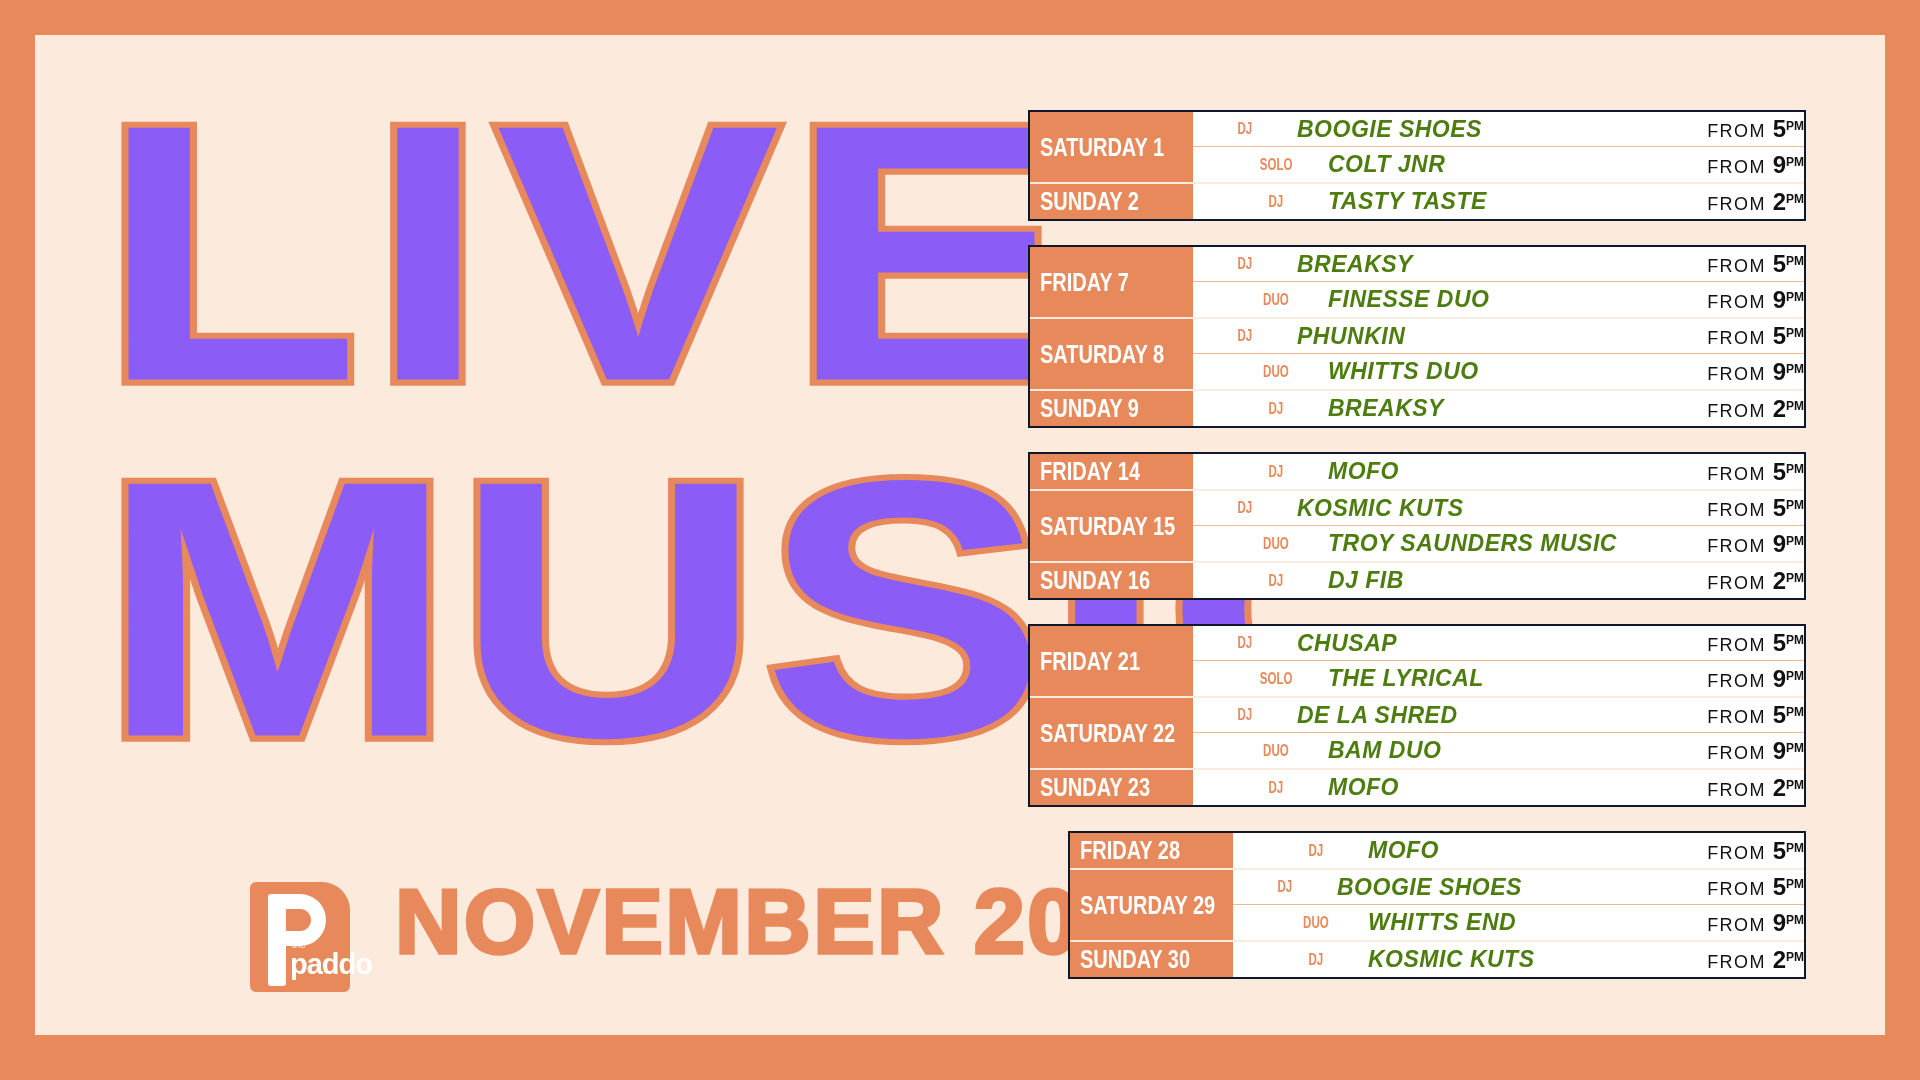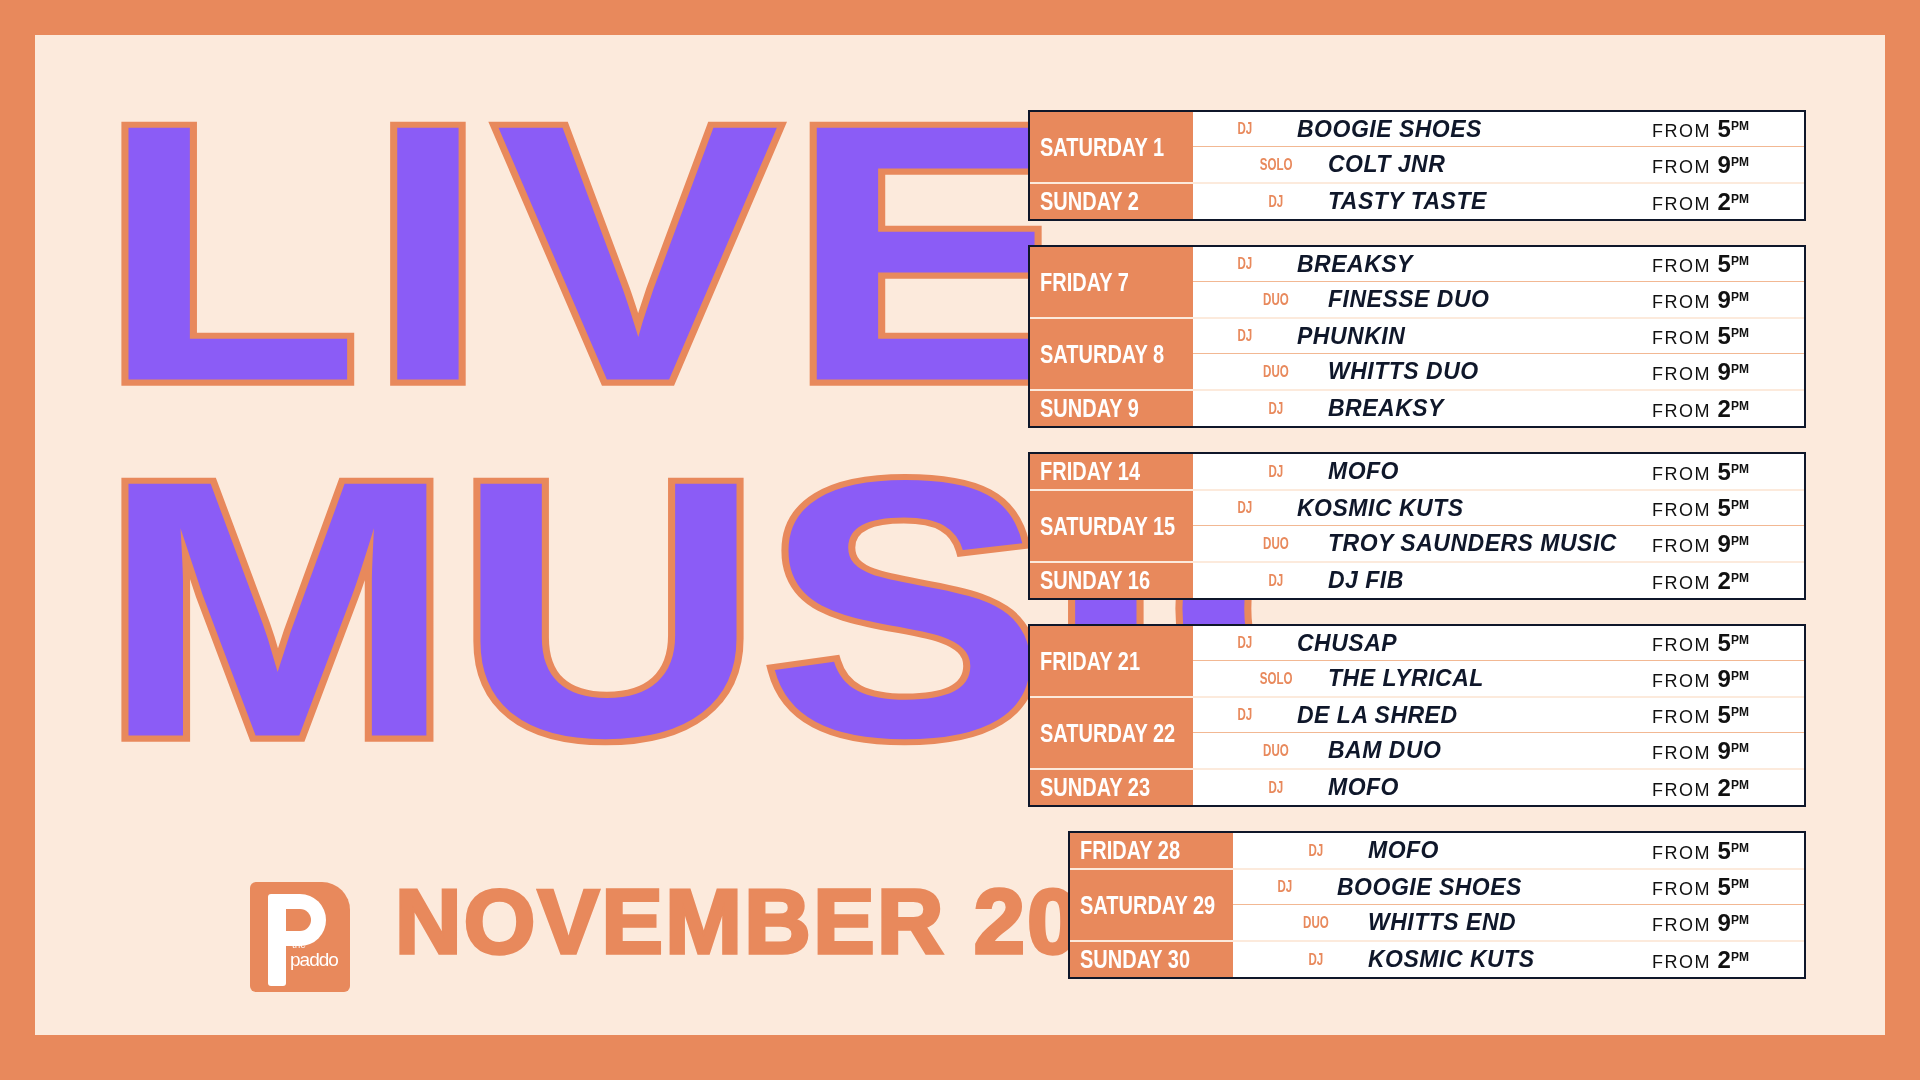--- a/index.html
+++ b/index.html
@@ -86,22 +86,22 @@
     color:#FFFFFF;
     font-size:10px;
     font-weight:normal;
     letter-spacing:0px;
     line-height:1;
   }
   .logo-name{
     position:absolute;
     left:40px; top:68px;
     color:#FFFFFF;
-    font-size:19px;
-    font-weight:normal;
+    font-size:29px;
+    font-weight:bold;
     letter-spacing:-1px;
     line-height:1;
   }
   .month{
     position:absolute;
     left:145px; top:6px;
     color:#E8895C;
     font-size:78px;
     font-weight:bold;
     letter-spacing:2px;
@@ -174,31 +174,31 @@
     font-size:17px;
     font-weight:bold;
     letter-spacing:0px;
   }
   .act-type span{
     display:inline-block;
     transform:scaleX(0.68);
   }
   .act-name{
     flex:1 1 auto;
-    color:#0f172a;
+    color:#4d7c0f;
     font-size:23px;
     font-weight:bold;
     font-style:italic;
     letter-spacing:0.5px;
     white-space:nowrap;
     overflow:hidden;
   }
   .act-time{
     flex:0 0 160px;
-    text-align:left;
+    text-align:right;
     padding-left:8px;
     color:#111111;
     font-size:18px;
     letter-spacing:1.5px;
     white-space:nowrap;
     box-sizing:border-box;
   }
   .act-time .tnum{
     font-size:24px;
     font-weight:bold;

